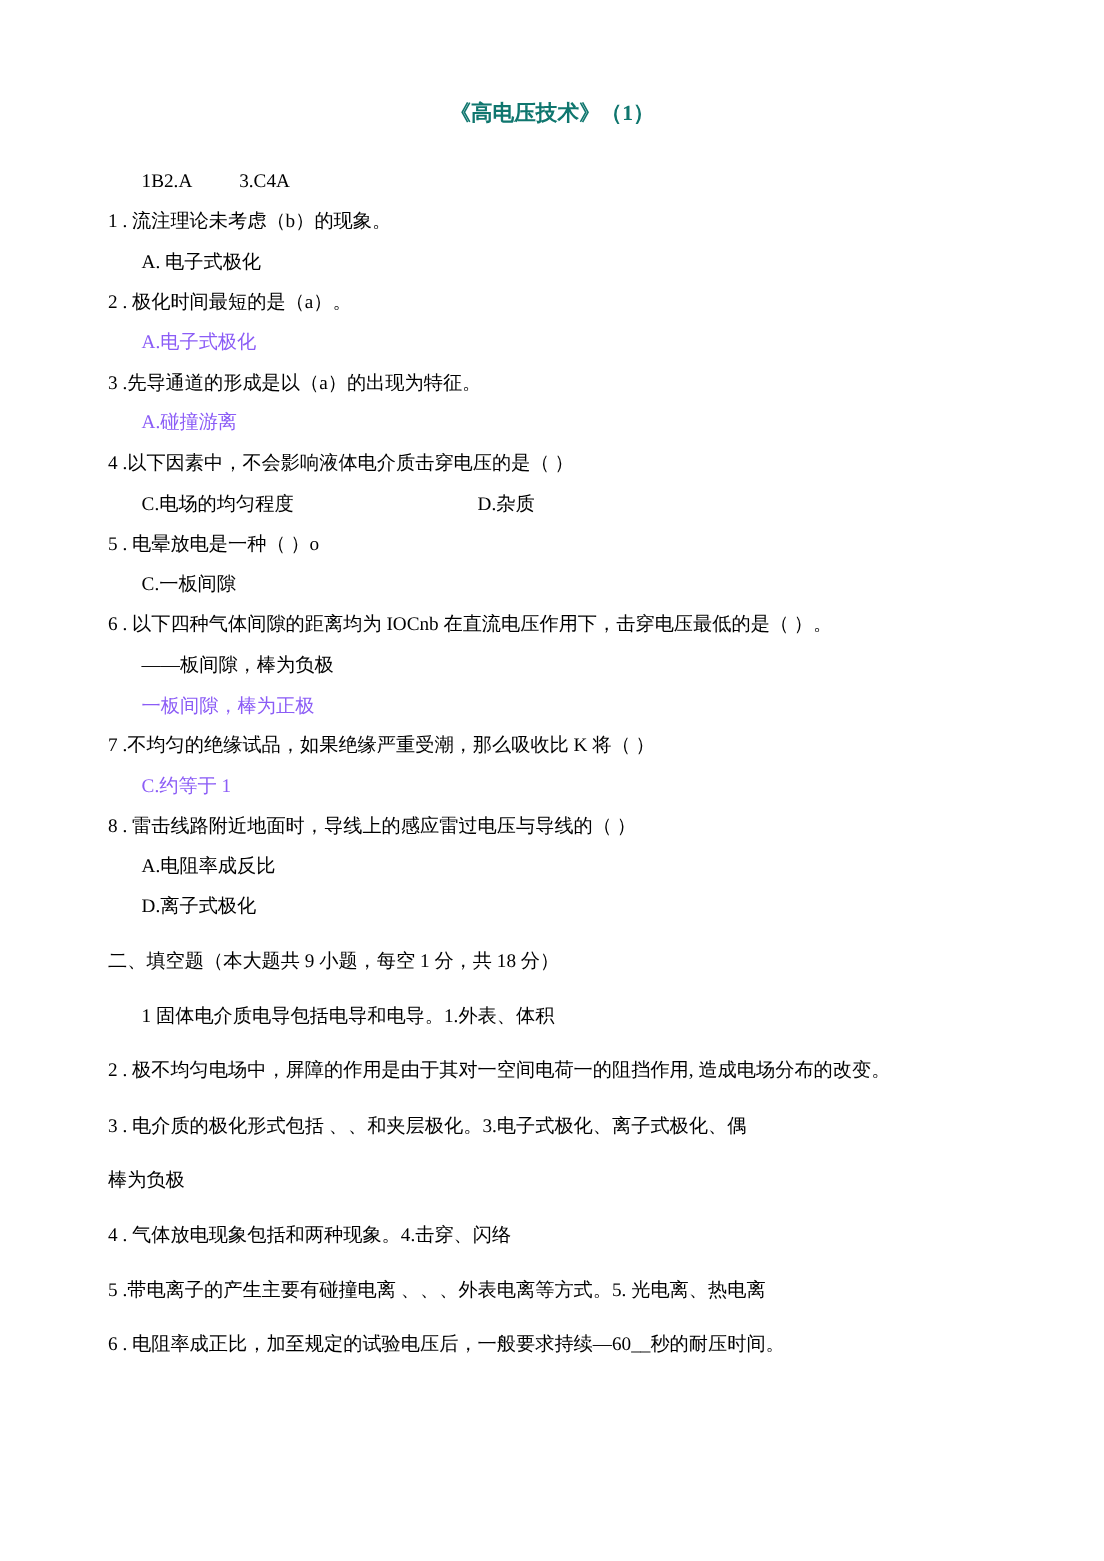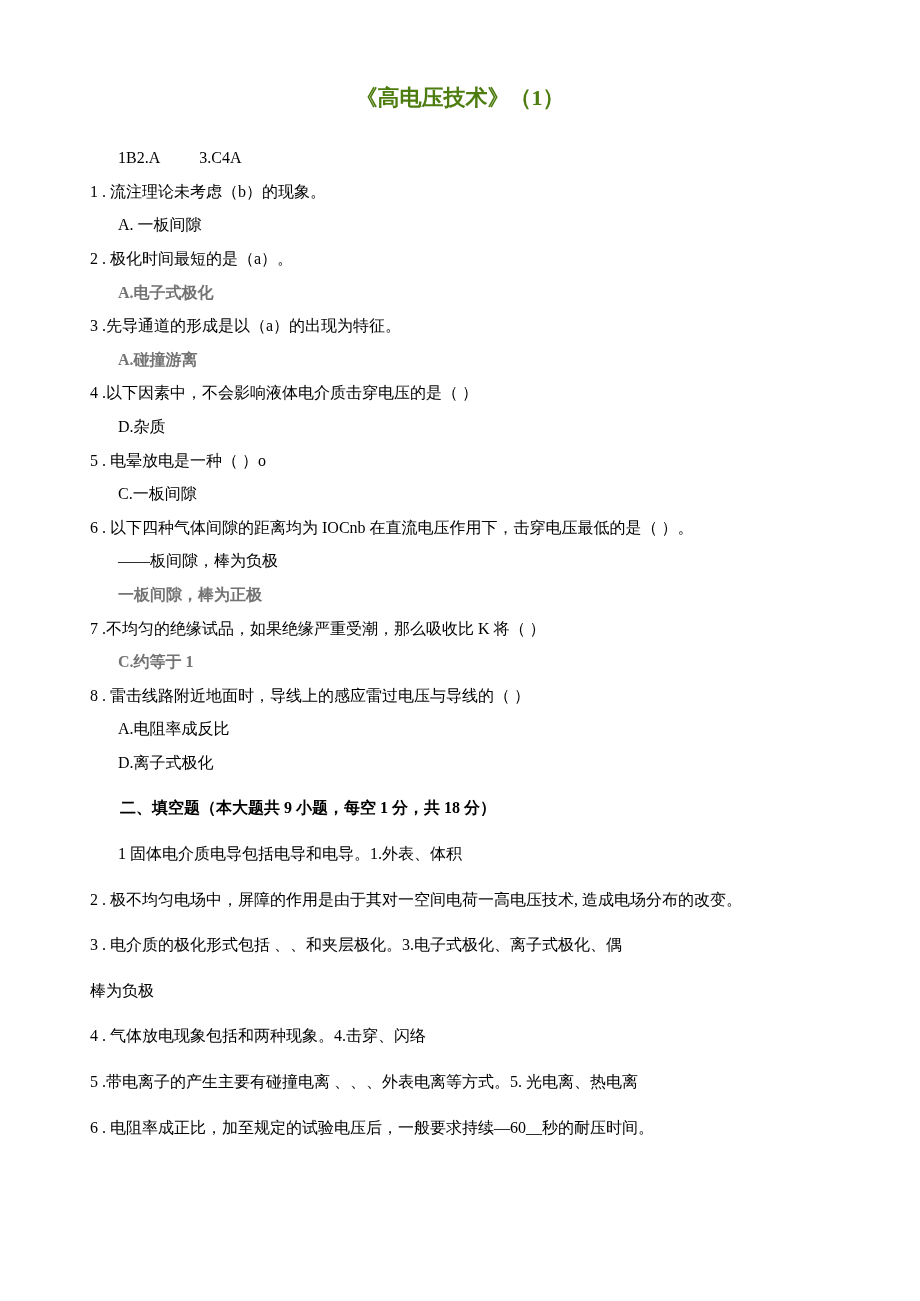--- a/index.html
+++ b/index.html
@@ -8,40 +8,38 @@
       line-height: 1.6;
       width: 920px;
       margin: 0;
       padding: 80px 90px 60px 90px;
       box-sizing: border-box;
       background: white;
       color: #000;
     }
     .title {
       text-align: center;
-      font-size: 22px;
+      font-size: 18px;
       font-weight: bold;
-      color: #4d7c0f;
+      color: #0f766e;
       margin-bottom: 30px;
     }
     .line {
       margin: 8px 0;
     }
     .indent {
       padding-left: 28px;
     }
     .red {
-      color: #737373;
-      font-weight: bold;
+      color: #8b5cf6;
     }
     .section-header {
-      font-weight: bold;
+      font-weight: normal;
       margin-top: 20px;
       margin-bottom: 15px;
-      margin-left: 30px;
     }
     .fill-line {
       margin: 20px 0;
     }
     .q4-options {
       display: flex;
     }
     .q4-options .opt-c { width: 280px; }
     .q6-opts {
       display: flex;
@@ -57,36 +55,37 @@
 </head>
 <body>
 
 <div class="title">《高电压技术》（1）</div>
 
 <div class="line indent" style="white-space:pre;">1B2.A          3.C4A</div>
 
 <div class="line">
   <span>1</span><span> . 流注理论未考虑（b）的现象。</span>
 </div>
-<div class="line indent">A. 一板间隙</div>
+<div class="line indent">A. 电子式极化</div>
 
 <div class="line">
   <span>2</span><span> . 极化时间最短的是（a）。</span>
 </div>
 <div class="line indent red">A.电子式极化</div>
 
 <div class="line">
   <span>3</span><span> .先导通道的形成是以（a）的出现为特征。</span>
 </div>
 <div class="line indent red">A.碰撞游离</div>
 
 <div class="line">
   <span>4</span><span> .以下因素中，不会影响液体电介质击穿电压的是（    ）</span>
 </div>
 <div class="line indent q4-options">
+  <span class="opt-c">C.电场的均匀程度</span>
   <span>D.杂质</span>
 </div>
 
 <div class="line">
   <span>5</span><span> . 电晕放电是一种（    ）o</span>
 </div>
 <div class="line indent">C.一板间隙</div>
 
 <div class="line">
   <span>6</span><span> . 以下四种气体间隙的距离均为 IOCnb 在直流电压作用下，击穿电压最低的是（     ）。</span>
@@ -107,21 +106,21 @@
 <div class="line indent">A.电阻率成反比</div>
 <div class="line indent q8-cd">
   <span>D.离子式极化</span>
 </div>
 
 <div class="section-header">二、填空题（本大题共 9 小题，每空 1 分，共 18 分）</div>
 
 <div class="fill-line indent">1 固体电介质电导包括电导和电导。1.外表、体积</div>
 
 <div class="fill-line">
-  <span>2</span><span> . 极不均匀电场中，屏障的作用是由于其对</span><span class="underline">一空间电荷一</span><span>高电压技术, 造成电场分布的改变。</span>
+  <span>2</span><span> . 极不均匀电场中，屏障的作用是由于其对</span><span class="underline">一空间电荷一</span><span>的阻挡作用, 造成电场分布的改变。</span>
 </div>
 
 <div class="fill-line">
   <span>3</span><span> . 电介质的极化形式包括 、、和夹层极化。3.电子式极化、离子式极化、偶</span>
 </div>
 
 <div class="fill-line">棒为负极</div>
 
 <div class="fill-line">
   <span>4</span><span> . 气体放电现象包括和两种现象。4.击穿、闪络</span>

